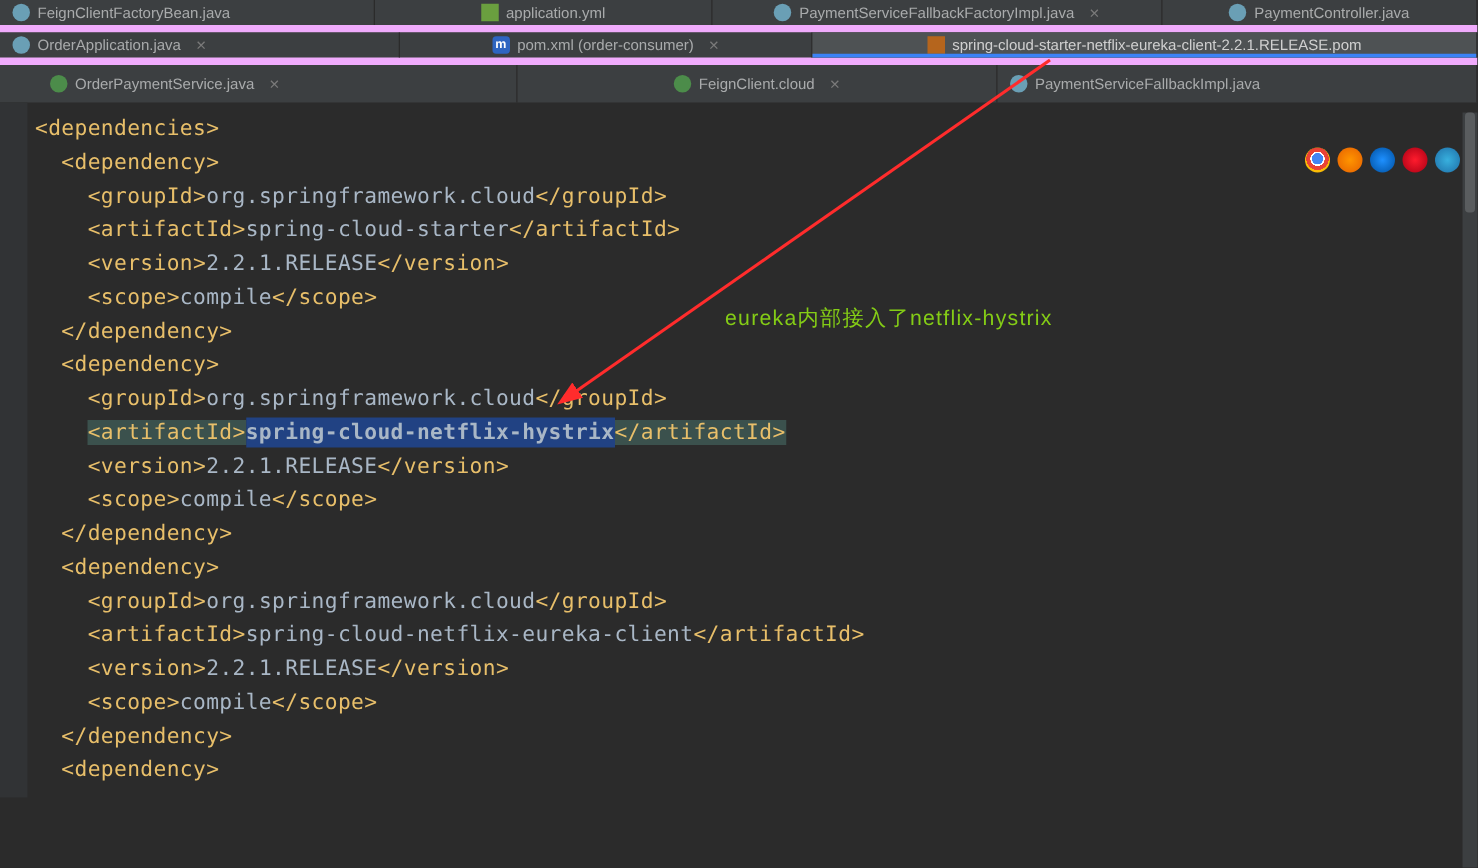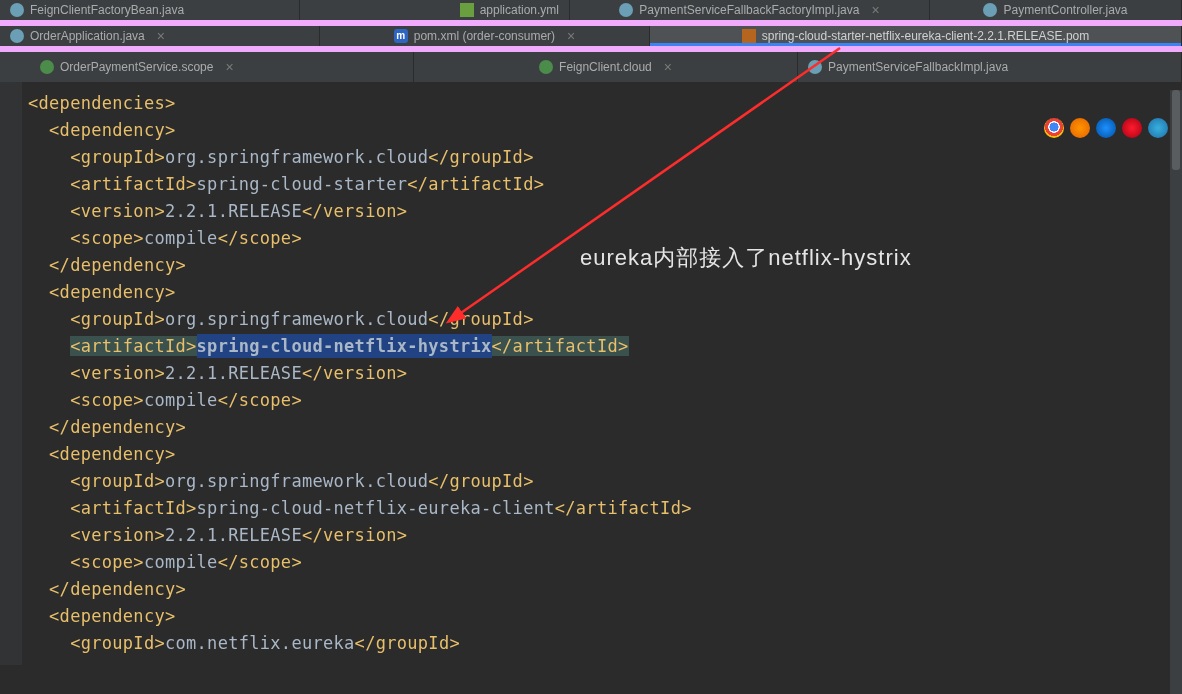--- a/index.html
+++ b/index.html
@@ -12,41 +12,41 @@
 .tab.active-under::after{content:"";position:absolute;left:0;right:0;bottom:0;height:3px;background:#3b82f6;}
 .row3{display:flex;height:30px;background:#3c3f41;}
 .row3 .tab{flex:1;justify-content:flex-start;}
 .editor{position:relative;padding:8px 0 8px 28px;line-height:27px;font-size:17px;letter-spacing:.3px;}
 .gutter{position:absolute;left:0;top:0;bottom:0;width:22px;background:#313335;}
 .ln{white-space:pre;}
 .tag{color:#e8bf6a;}
 .txt{color:#a9b7c6;}
 .hl{background:#214283;padding:2px 0;font-weight:bold;}
 .tag .hlb{background:#3b514d;}
-.annot{position:absolute;color:#e5e5e5;font-family:"Microsoft YaHei","Segoe UI",sans-serif;font-size:22px;letter-spacing:1px;}
+.annot{position:absolute;color:#84cc16;font-family:"Microsoft YaHei","Segoe UI",sans-serif;font-size:17px;letter-spacing:1px;}
 .arrow{position:absolute;pointer-events:none;}
 .toolbar{position:absolute;top:118px;right:14px;display:flex;gap:6px;}
 .ticon{width:20px;height:20px;border-radius:50%;display:inline-block;}
 .i-j{width:14px;height:14px;border-radius:50%;background:#6a9fb5;display:inline-block;}
 .i-j.g{background:#4c8c4a;}
 .i-y{width:14px;height:14px;background:#6a9f3f;display:inline-block;}
 .i-m{width:14px;height:14px;border-radius:3px;background:#2e65c1;color:#fff;font:bold 10px/14px sans-serif;text-align:center;display:inline-block;}
 .i-p{width:14px;height:14px;background:#b5651d;display:inline-block;}
 .scrollbar{position:absolute;right:0;top:90px;bottom:0;width:12px;background:#3c3f41;}
 .thumb{position:absolute;left:2px;right:2px;top:0;height:80px;background:#5a5d5f;border-radius:3px;}
 </style>
 </head>
 <body>
 
 <div class="tab-row">
   <div class="tab" style="width:300px">
       <span class="i-j"></span>
       <span>FeignClientFactoryBean.java</span>
     </div>
-  <div class="tab" style="width:270px;justify-content:flex-end">
+  <div class="tab" style="width:270px;justify-content:center">
       <span class="i-y"></span>
       <span>application.yml</span>
     </div>
   <div class="tab" style="width:360px;justify-content:center">
       <span class="i-j"></span>
       <span>PaymentServiceFallbackFactoryImpl.java</span>
       <span class="close">×</span>
     </div>
   <div class="tab" style="flex:1;justify-content:center">
       <span class="i-j"></span>
@@ -67,21 +67,21 @@
     </div>
   <div class="tab active active-under" style="flex:1;justify-content:center">
       <span class="i-p"></span>
       <span>spring-cloud-starter-netflix-eureka-client-2.2.1.RELEASE.pom</span>
     </div>
 </div>
 
 <div class="row3">
   <div class="tab" style="padding-left:40px">
       <span class="i-j g"></span>
-      <span>OrderPaymentService.scope</span>
+      <span>OrderPaymentService.java</span>
       <span class="close">×</span>
     </div>
   <div class="tab" style="justify-content:center">
       <span class="i-j g"></span>
       <span>FeignClient.cloud</span>
       <span class="close">×</span>
     </div>
   <div class="tab" style="justify-content:flex-start">
       <span class="i-j"></span>
       <span>PaymentServiceFallbackImpl.java</span>
@@ -103,21 +103,20 @@
 <div class="ln">    <span class="tag">&lt;version&gt;</span><span class="txt">2.2.1.RELEASE</span><span class="tag">&lt;/version&gt;</span></div>
 <div class="ln">    <span class="tag">&lt;scope&gt;</span><span class="txt">compile</span><span class="tag">&lt;/scope&gt;</span></div>
 <div class="ln">  <span class="tag">&lt;/dependency&gt;</span></div>
 <div class="ln">  <span class="tag">&lt;dependency&gt;</span></div>
 <div class="ln">    <span class="tag">&lt;groupId&gt;</span><span class="txt">org.springframework.cloud</span><span class="tag">&lt;/groupId&gt;</span></div>
 <div class="ln">    <span class="tag">&lt;artifactId&gt;</span><span class="txt">spring-cloud-netflix-eureka-client</span><span class="tag">&lt;/artifactId&gt;</span></div>
 <div class="ln">    <span class="tag">&lt;version&gt;</span><span class="txt">2.2.1.RELEASE</span><span class="tag">&lt;/version&gt;</span></div>
 <div class="ln">    <span class="tag">&lt;scope&gt;</span><span class="txt">compile</span><span class="tag">&lt;/scope&gt;</span></div>
 <div class="ln">  <span class="tag">&lt;/dependency&gt;</span></div>
 <div class="ln">  <span class="tag">&lt;dependency&gt;</span></div>
-<div class="ln">    <span class="tag">&lt;groupId&gt;</span><span class="txt">com.netflix.eureka</span><span class="tag">&lt;/groupId&gt;</span></div>
 </div>
 
 <svg class="arrow" style="left:440px;top:40px" width="420" height="290">
   <defs>
       <marker id="ah" markerWidth="10" markerHeight="10" refX="2" refY="3" orient="auto">
         <path d="M0,0 L0,6 L8,3 z" fill="#ff2c2c"></path>
       </marker>
     </defs>
   <line x1="400" y1="8" x2="18" y2="275" stroke="#ff2c2c" stroke-width="2.5" marker-end="url(#ah)"></line>
 </svg>

